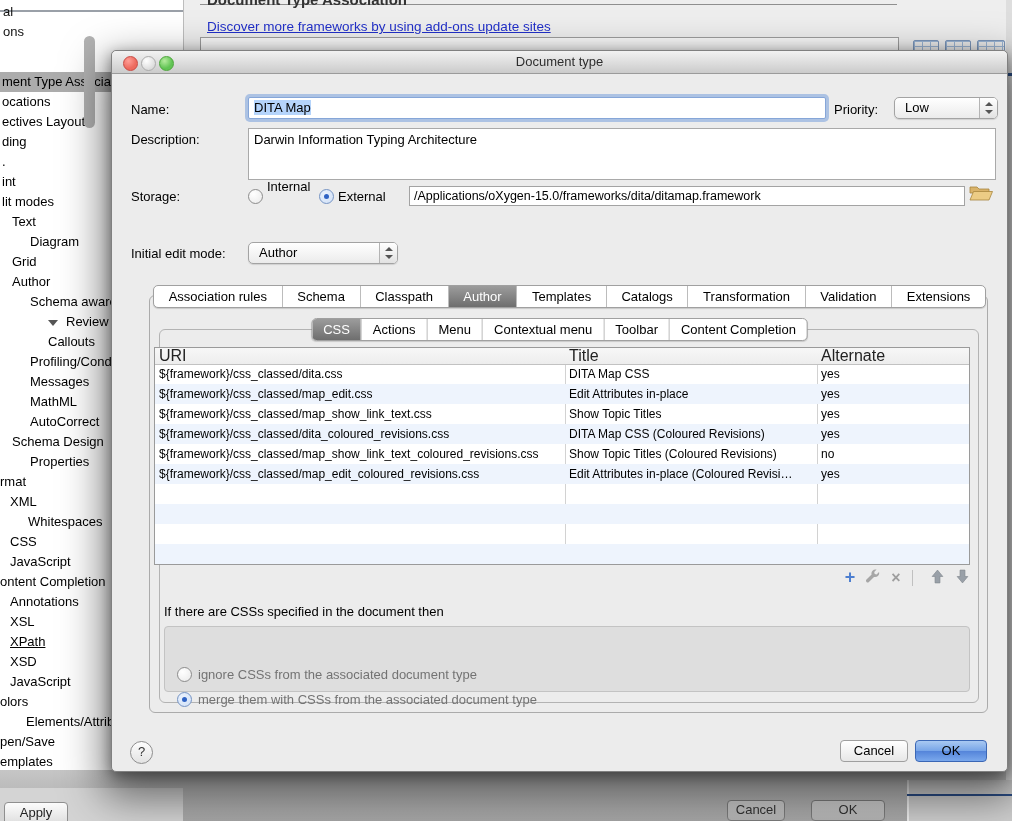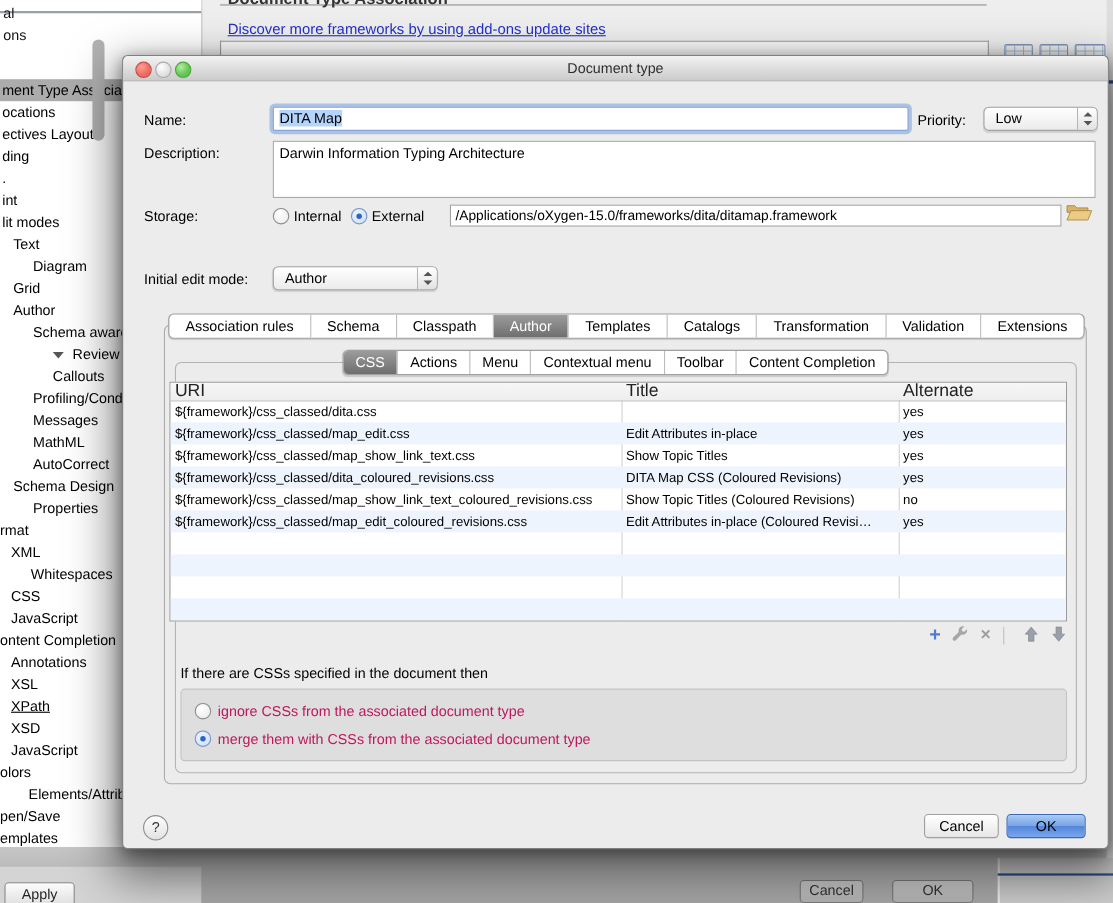--- a/index.html
+++ b/index.html
@@ -84,21 +84,21 @@
   .c0{left:4px;width:404px;} .c1{left:414px;width:246px;} .c2{left:666px;width:144px;}
   .hc0{left:4px;} .hc1{left:414px;} .hc2{left:666px;}
   
   .ticon{position:absolute;top:518px;width:18px;height:18px;text-align:center;cursor:pointer;}
   .plus{left:729px;font-size:18px;font-weight:bold;color:#4d7fd0;line-height:17px;}
   .wrench{left:752px;} .del{left:775px;font-size:16px;font-weight:bold;color:#9e9e9e;line-height:17px;}
   .tsep{position:absolute;left:800px;top:519px;width:1px;height:16px;background:#c0c0c0;}
   .up{left:816px;} .down{left:841px;}
   .q-label{position:absolute;left:52px;top:553px;font-size:13px;color:#000;}
   .radio-panel{position:absolute;left:52px;top:575px;width:804px;height:64px;background:#dedede;border:1px solid #c3c3c3;border-radius:4px;}
-  .radio-row{position:absolute;left:12px;height:16px;font-size:13px;line-height:15px;color:#be185d;white-space:nowrap;}
+  .radio-row{position:absolute;left:12px;height:16px;font-size:13px;line-height:15px;color:#737373;white-space:nowrap;margin-top:28px;}
   .radio-row .radio{position:relative;display:inline-block;vertical-align:-3px;margin-right:6px;}
   .help-btn{position:absolute;left:18px;top:690px;width:21px;height:21px;border:1.5px solid #8e8e8e;border-radius:50%;
      background:linear-gradient(#fdfdfd,#e3e3e3);text-align:center;line-height:20px;font-size:13px;color:#333;cursor:pointer;}
   .dlg-btn{position:absolute;top:689px;height:20px;border-radius:4px;font-size:13px;text-align:center;line-height:19px;cursor:pointer;}
   .dlg-cancel{left:728px;width:66px;border:1px solid #9f9f9f;background:linear-gradient(#ffffff,#e7e7e7);color:#000;}
   .dlg-ok{left:803px;width:70px;border:1px solid #3b67b5;background:linear-gradient(#a9c9f2 0%,#79a6e8 48%,#5585da 52%,#7aa8ec 100%);color:#000;}
 </style>
 </head>
 <body>
 
@@ -183,21 +183,21 @@
     <div class="combo" style="left:782px;top:46px;width:92px">
       <span>Low</span>
       <span class="stepper"></span>
     </div>
 
     <div class="lbl" style="left:19px;top:81px">Description:</div>
     <div class="desc-field">Darwin Information Typing Architecture</div>
 
     <div class="lbl" style="left:19px;top:138px">Storage:</div>
     <span class="radio" style="left:136px;top:138px"></span>
-    <div class="lbl" style="left:155px;top:138px">Internal</div>
+    <div class="lbl" style="left:155px;top:128px">Internal</div>
     <span class="radio on" style="left:207px;top:138px"></span>
     <div class="lbl" style="left:226px;top:138px">External</div>
     <div class="path-field">/Applications/oXygen-15.0/frameworks/dita/ditamap.framework</div>
     <div class="folder-btn">
       <svg viewBox="0 0 24 20" width="24" height="20">
         <path d="M1 4 h7 l2 2 h10 v4 H1 z" fill="#d9b36a" stroke="#a8863f" stroke-width="0.8"></path>
         <path d="M1 17 L4.5 8.5 h19 L20 17 z" fill="#eccc85" stroke="#a8863f" stroke-width="0.8"></path>
       </svg>
     </div>
 
@@ -233,20 +233,21 @@
       <div class="vsep" style="left:410px"></div>
       <div class="vsep" style="left:662px"></div>
       <div class="thead" id="table-head">
           <div class="hcell hc0">URI</div>
           <div class="hcell hc1">Title</div>
           <div class="hcell hc2">Alternate</div>
         </div>
       <div id="table-rows">
           <div class="trow" style="top: 16px;">
             <div class="tcell c0">${framework}/css_classed/dita.css</div>
+            <div class="tcell c1">DITA Map CSS</div>
             <div class="tcell c2">yes</div>
           </div>
           <div class="trow stripe" style="top: 36px;">
             <div class="tcell c0">${framework}/css_classed/map_edit.css</div>
             <div class="tcell c1">Edit Attributes in-place</div>
             <div class="tcell c2">yes</div>
           </div>
           <div class="trow" style="top: 56px;">
             <div class="tcell c0">${framework}/css_classed/map_show_link_text.css</div>
             <div class="tcell c1">Show Topic Titles</div>

